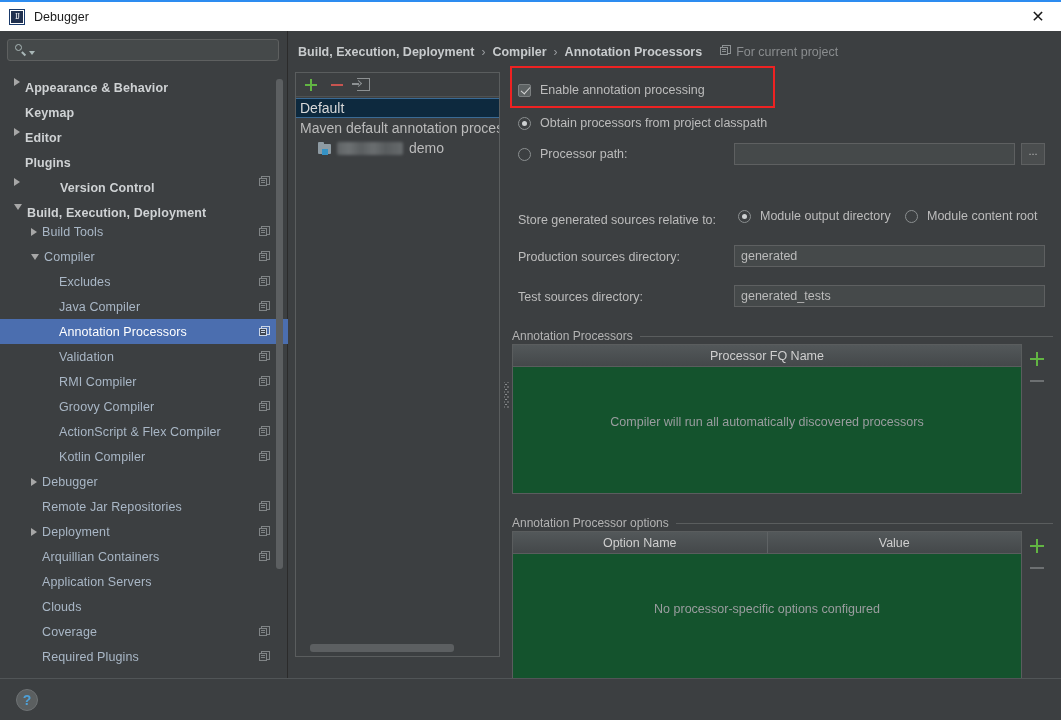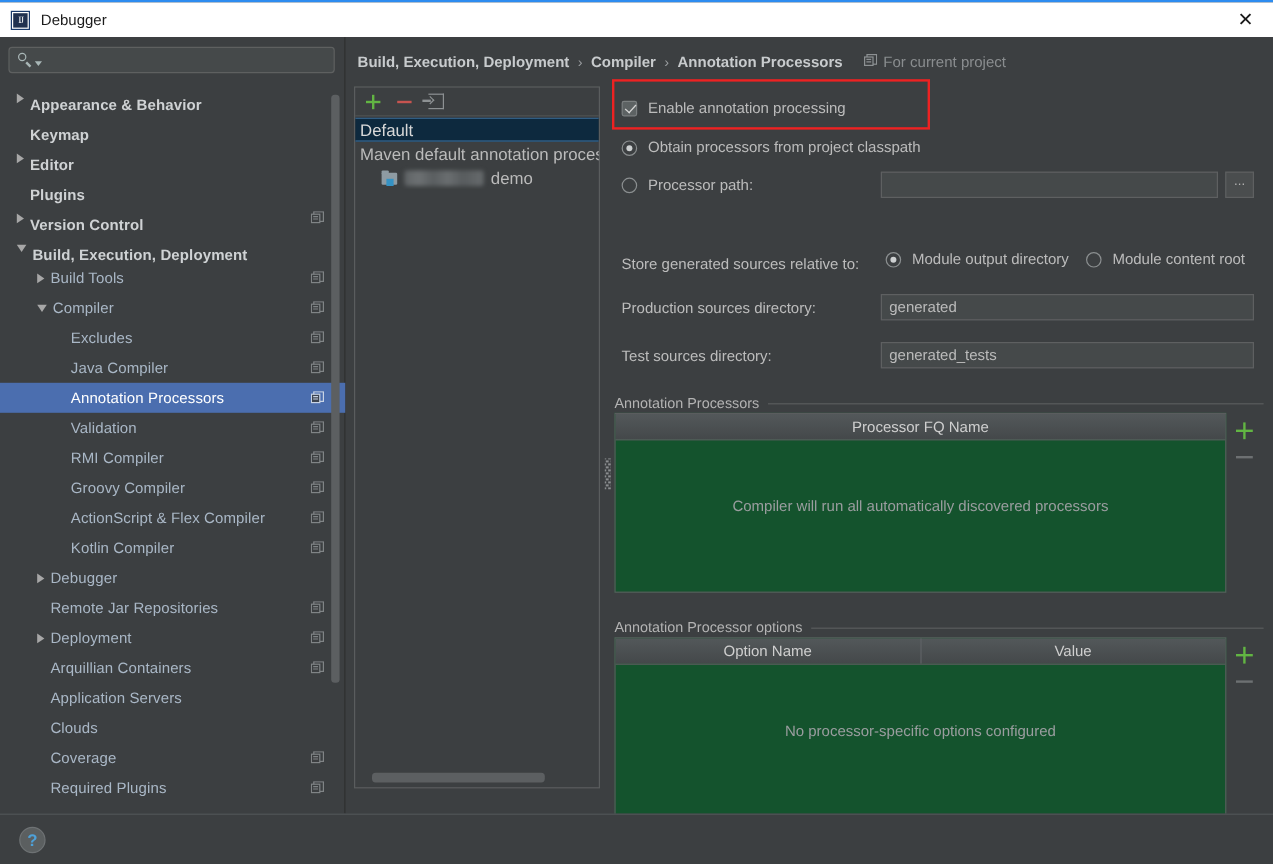--- a/index.html
+++ b/index.html
@@ -608,21 +608,21 @@
             <span class="label">Keymap</span>
           </div>
           <div class="tree-row bold" style="padding-left: 14px; text-align: right;">
             <span class="arrow collapsed"></span>
             <span class="label">Editor</span>
           </div>
           <div class="tree-row bold" style="padding-left: 14px;">
             <span class="arrow none"></span>
             <span class="label">Plugins</span>
           </div>
-          <div class="tree-row bold" style="padding-left: 14px;">
+          <div class="tree-row bold" style="padding-left: 14px; gap: 35px;">
             <span class="arrow collapsed"></span>
             <span class="label">Version Control</span>
             <span class="proj-icon"><svg width="11" height="11" viewBox="0 0 11 11">
                 <rect x="2.5" y="0.5" width="8" height="8" fill="none" stroke="#8d9193" stroke-width="1"></rect>
                 <rect x="0.5" y="2.5" width="7" height="7" fill="#3c3f41" stroke="#8d9193" stroke-width="1"></rect>
                 <line x1="2" y1="4.5" x2="6" y2="4.5" stroke="#8d9193" stroke-width="1"></line>
                 <line x1="2" y1="6.5" x2="6" y2="6.5" stroke="#8d9193" stroke-width="1"></line>
               </svg></span>
           </div>
           <div class="tree-row bold" style="padding-left: 14px;">

